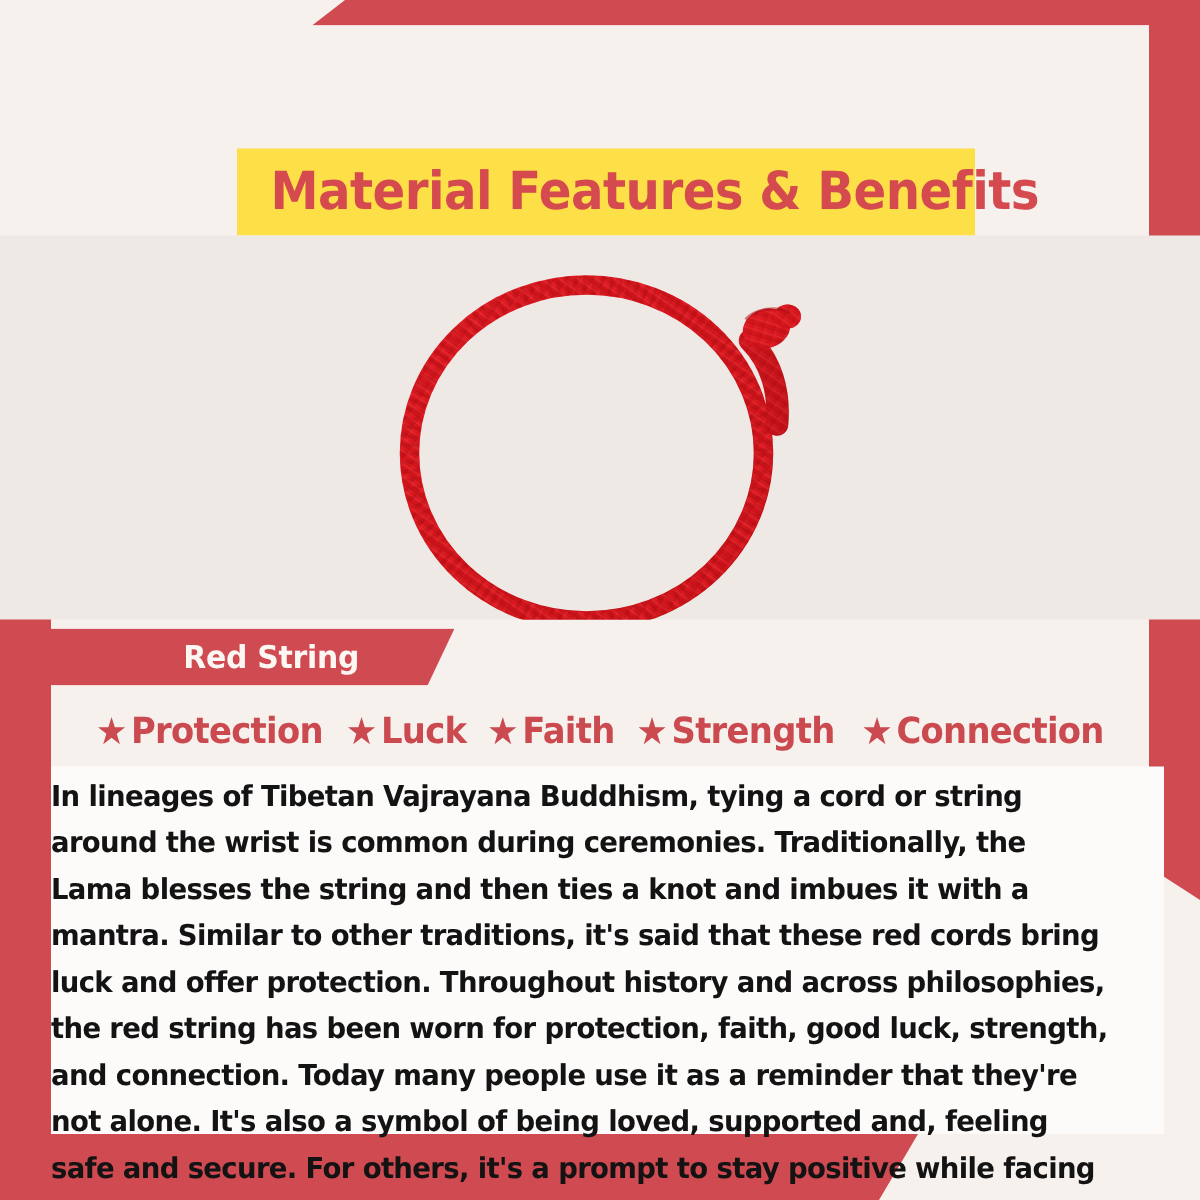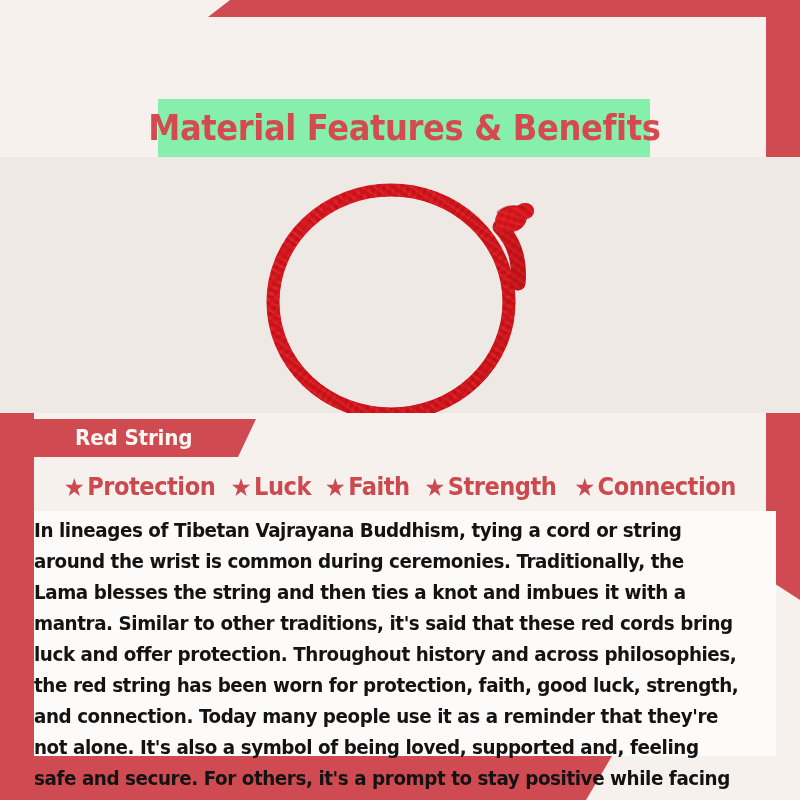--- a/index.html
+++ b/index.html
@@ -54,24 +54,24 @@
     clip-path: polygon(0 0, 100% 0, calc(100% - 26px) 100%, 0 100%);
   }
 
   
   .title-panel {
     position: absolute;
     left: 158px;
     top: 99px;
     width: 492px;
     height: 58px;
-    background: #86efac;
-    display: flex;
-    align-items: center;
-    justify-content: center;
+    background: #fde047;
+    display: flex;
+    align-items: center;
+    justify-content: flex-start;
   }
   .title-text {
     font-family: "DejaVu Sans", sans-serif;
     font-weight: bold;
     font-size: 35px;
     letter-spacing: -0.4px;
     color: #d44a4f;
     white-space: nowrap;
     transform: scaleX(0.92);
   }
@@ -98,20 +98,21 @@
   .tag {
     position: absolute;
     left: 0;
     top: 419px;
     width: 256px;
     height: 38px;
     background: #cf4a51;
     clip-path: polygon(0 0, 100% 0, calc(100% - 18px) 100%, 0 100%);
     display: flex;
     align-items: center;
+    padding-left: 47px;
   }
   .tag-label {
     margin-left: 72px;
     font-family: "DejaVu Sans", sans-serif;
     font-weight: bold;
     font-size: 21px;
     color: #fdf7f4;
     letter-spacing: -0.2px;
     transform: scaleX(0.95);
   }

